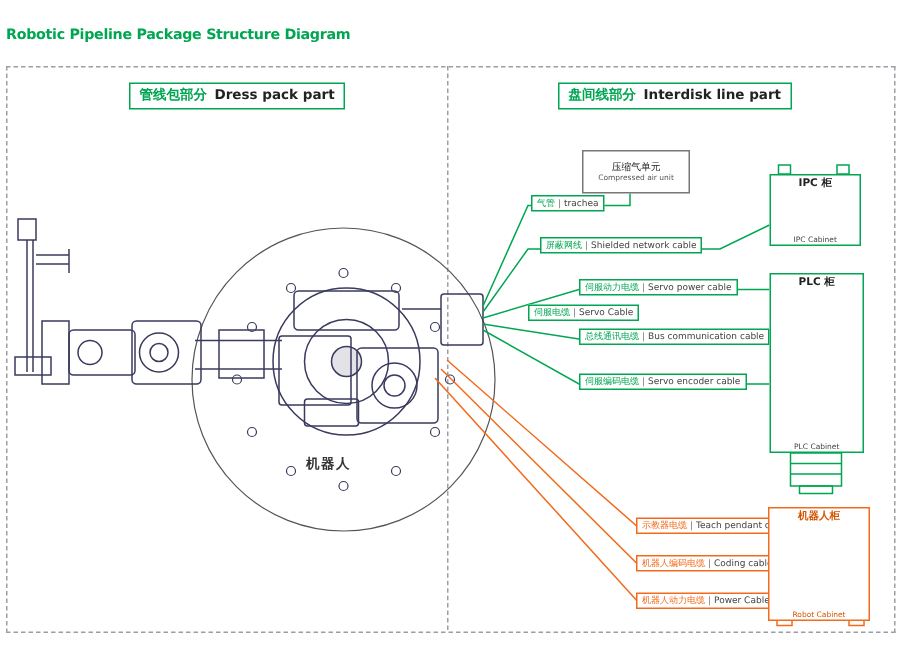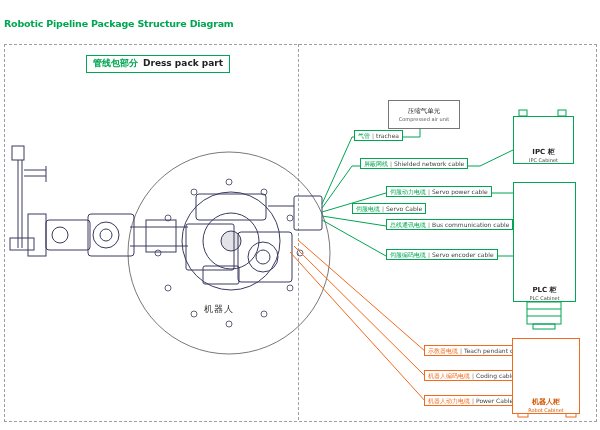--- a/index.html
+++ b/index.html
@@ -26,34 +26,34 @@
   .air-unit .en{font-size:5px;color:#555;transform-origin:center;}
   
   .cable-label{position:absolute;background:#fff;border:1px solid;font-size:6px;line-height:1.5;padding:0 3px;white-space:nowrap;}
   .cable-label.green{border-color:#00a651;}
   .cable-label.orange{border-color:#f26a1b;}
   .cable-label.green .zh{color:#00a651;}
   .cable-label.orange .zh{color:#f26a1b;}
   .cable-label .sep{color:#777;margin:0 2px;}
   .cable-label .en{color:#444;}
   
-  .cabinet{position:absolute;background:#fff;display:flex;flex-direction:column;align-items:center;justify-content:flex-end;text-align:center;}
+  .cabinet{position:absolute;background:#fff;display:flex;flex-direction:column;align-items:center;justify-content:space-between;text-align:center;}
   .cabinet .zh{font-size:7px;font-weight:bold;}
   .cabinet .en{font-size:5px;}
   .cab-green{border:1.2px solid #00a651;}
   .cab-green .zh{color:#222;}
   .cab-green .en{color:#444;}
   .cab-orange{border:1.5px solid #f26a1b;}
   .cab-orange .zh{color:#d35400;}
   .cab-orange .en{color:#d35400;}
   #cab-ipc{left:513px;top:116px;width:59px;height:46px;}
   #cab-plc{left:513px;top:182px;width:61px;height:118px;}
   #cab-robot{left:512px;top:338px;width:66px;height:74px;}
   
-  .robot-caption{position:absolute;left:204px;top:303px;font-size:9px;color:#333;letter-spacing:1px;}
+  .robot-caption{position:absolute;left:204px;top:303px;font-size:9px;color:#333;letter-spacing:1px;font-weight:bold;}
   svg{position:absolute;left:0;top:0;}
 </style>
 </head>
 <body>
 
 <div id="canvas">
 
   <div class="title-en">Robotic Pipeline Package Structure Diagram</div>
 
   <div class="frame"></div>
@@ -143,20 +143,23 @@
         <rect x="566" y="412" width="10" height="5"></rect>
         <circle cx="521" cy="407" r="2"></circle>
         <circle cx="572" cy="407" r="2"></circle>
       </g>
     </g>
   </svg>
 
   <div class="sec sec-left">
     <span class="zh">管线包部分</span><span class="en">Dress pack part</span>
   </div>
+  <div class="sec sec-right">
+    <span class="zh">盘间线部分</span><span class="en">Interdisk line part</span>
+  </div>
 
   <div class="air-unit">
     <div class="zh">压缩气单元</div>
     <div class="en">Compressed air unit</div>
   </div>
 
   <div class="cable-label green" style="left:354px;top:130px;">
     <span class="zh">气管</span><span class="sep">|</span><span class="en">trachea</span>
   </div>
   <div class="cable-label green" style="left:360px;top:158px;">

